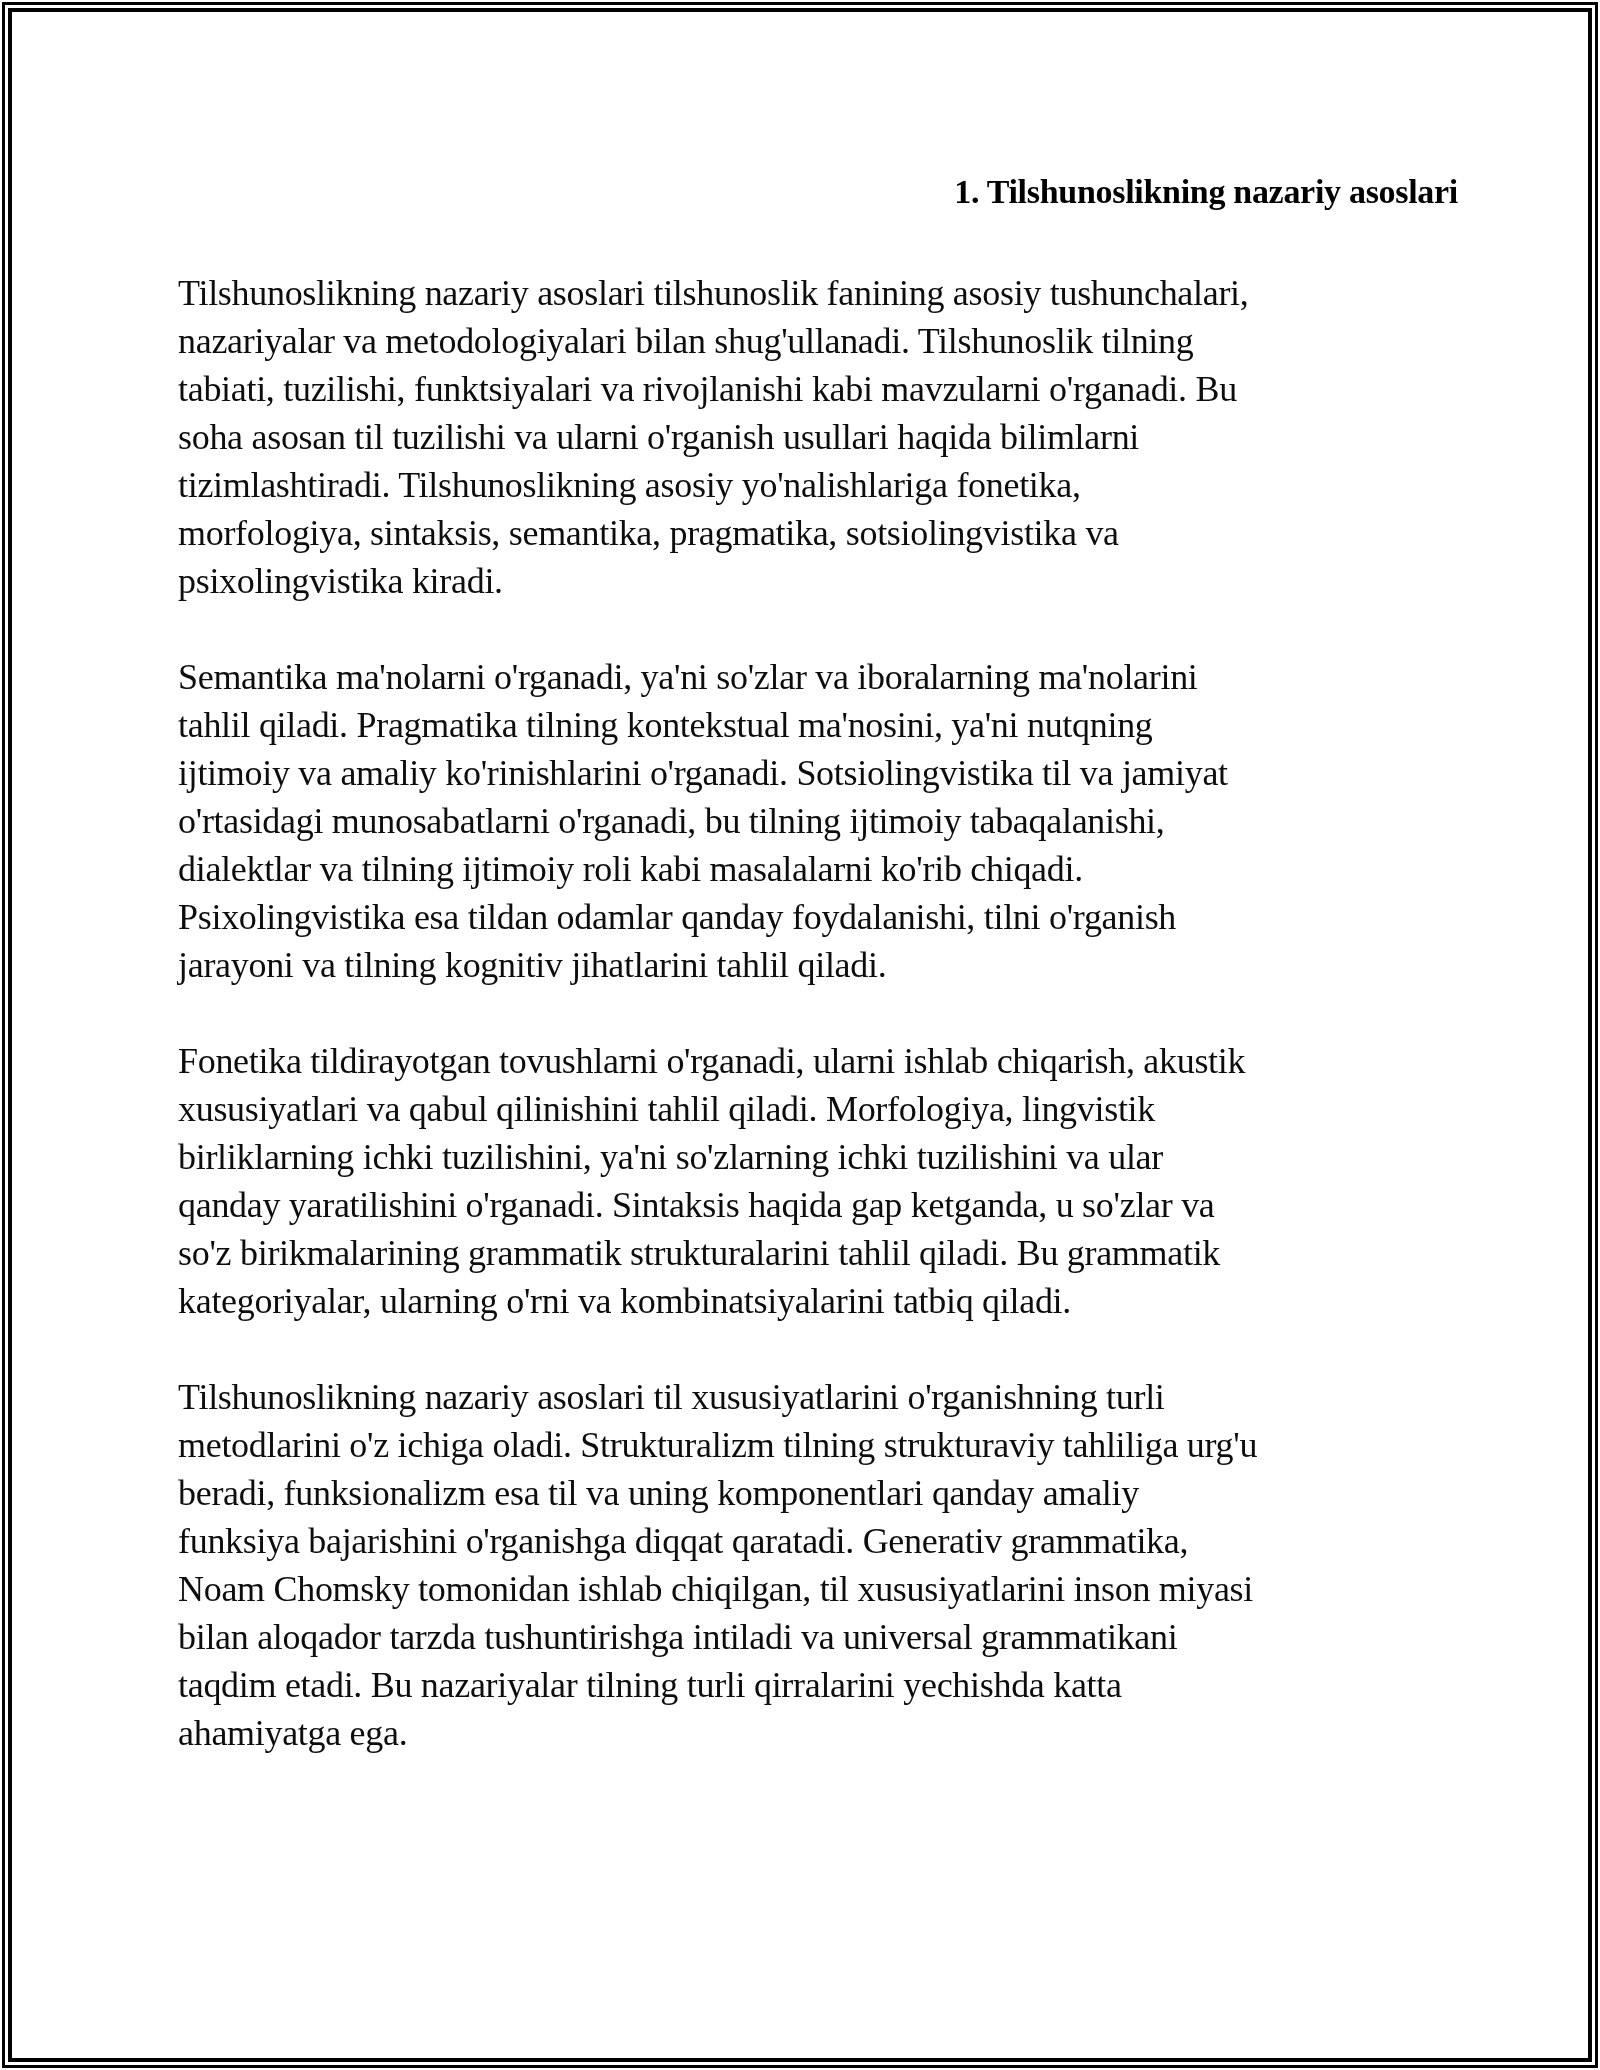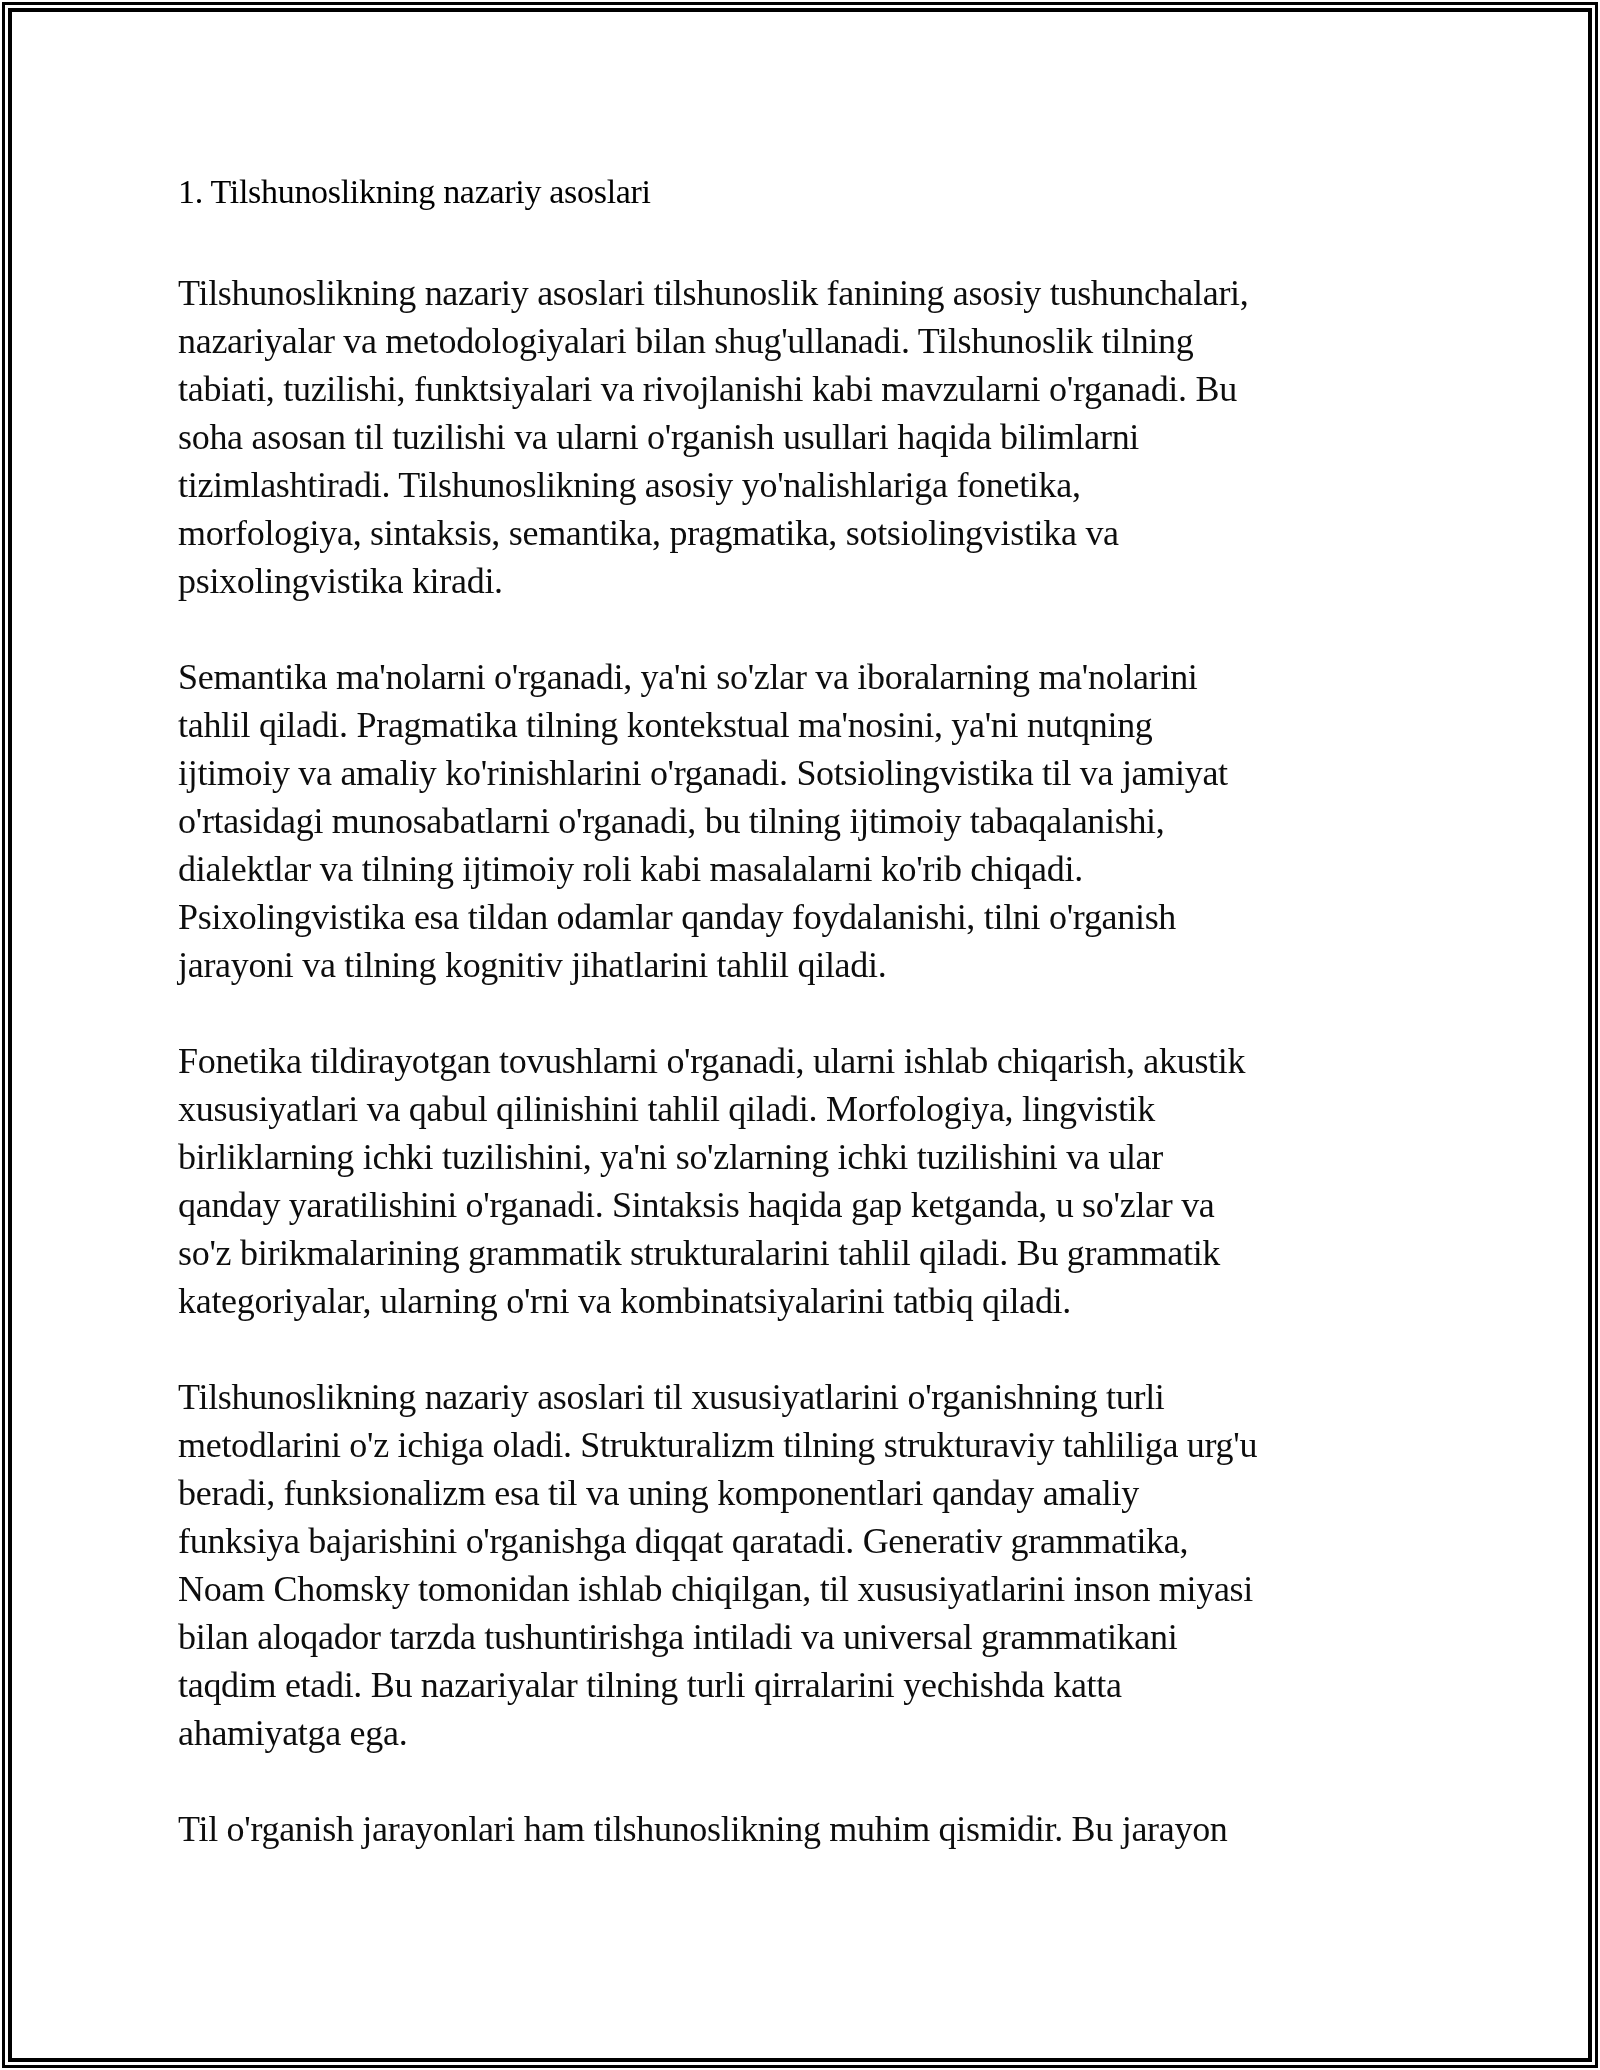--- a/index.html
+++ b/index.html
@@ -28,23 +28,24 @@
     height: 100%;
     border: 4px solid #000000;
     background: #ffffff;
     padding: 160px 130px 0 166px;
     overflow: hidden;
   }
   .doc-heading {
     margin: 0 0 56px 0;
     font-size: 34px;
     line-height: 1.2;
-    font-weight: normal;
+    font-weight: bold;
     color: #000000;
     letter-spacing: -0.3px;
+    text-align: right;
   }
   .doc-paragraph {
     margin: 0 0 48px 0;
     font-size: 36px;
     line-height: 48px;
     color: #0d0d0d;
     letter-spacing: -0.3px;
     white-space: pre-line; 
   }
 </style>
@@ -76,16 +77,15 @@
 so'z birikmalarining grammatik strukturalarini tahlil qiladi. Bu grammatik
 kategoriyalar, ularning o'rni va kombinatsiyalarini tatbiq qiladi.</p>
       <p class="doc-paragraph">Tilshunoslikning nazariy asoslari til xususiyatlarini o'rganishning turli
 metodlarini o'z ichiga oladi. Strukturalizm tilning strukturaviy tahliliga urg'u
 beradi, funksionalizm esa til va uning komponentlari qanday amaliy
 funksiya bajarishini o'rganishga diqqat qaratadi. Generativ grammatika,
 Noam Chomsky tomonidan ishlab chiqilgan, til xususiyatlarini inson miyasi
 bilan aloqador tarzda tushuntirishga intiladi va universal grammatikani
 taqdim etadi. Bu nazariyalar tilning turli qirralarini yechishda katta
 ahamiyatga ega.</p>
-      <p class="doc-paragraph">Til o'rganish jarayonlari ham tilshunoslikning muhim qismidir. Bu jarayon</p>
     </div>
   </div>
 </div>
 
 </body></html>

